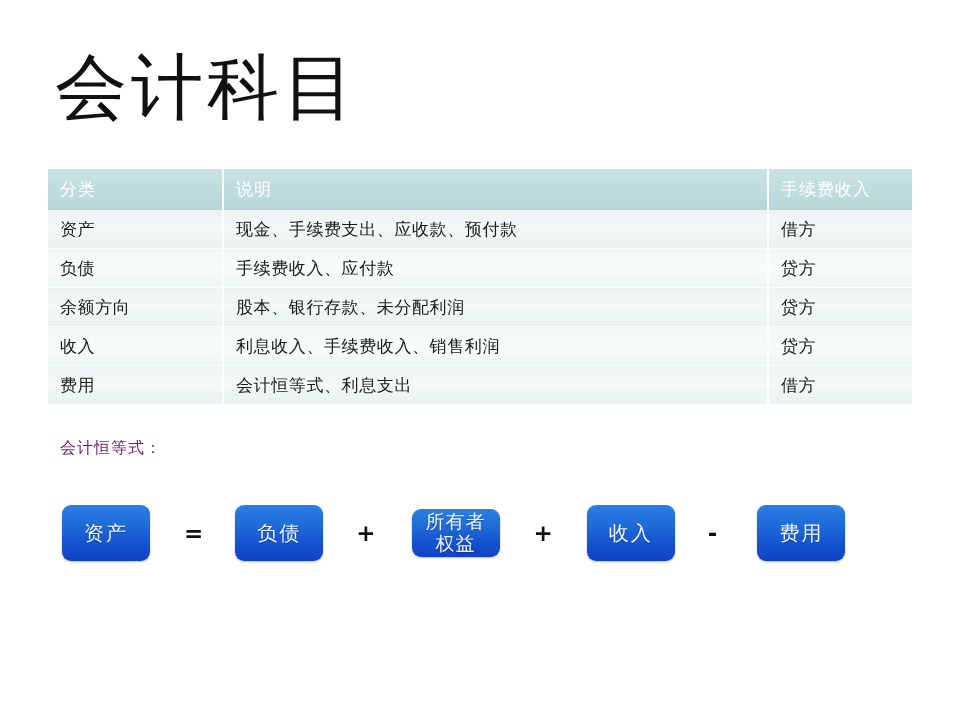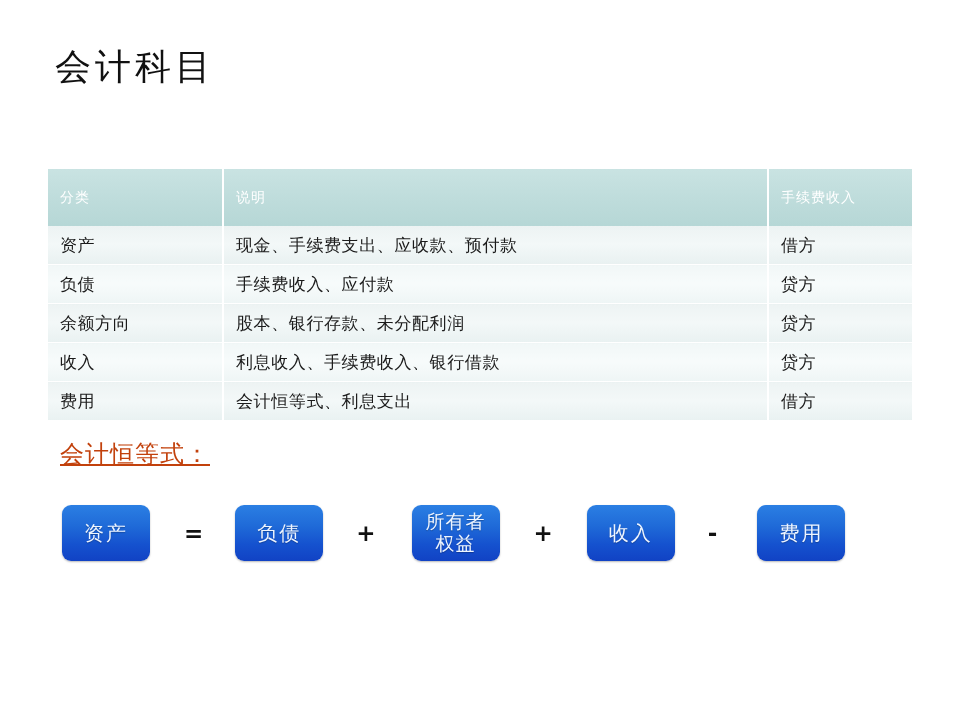--- a/index.html
+++ b/index.html
@@ -21,21 +21,21 @@
     position: absolute;
     inset: 0;
     background: #ffffff;
   }
 
   
   .page-title {
     position: absolute;
     left: 55px;
     top: 46px;
-    font-size: 36px;
+    font-size: 72px;
     line-height: 1.15;
     letter-spacing: 4px;
     font-weight: 400;
     color: #111111;
     white-space: nowrap;
   }
 
   
   .acct-table {
     position: absolute;
@@ -48,23 +48,23 @@
   }
   .acct-table col.c-cat  { width: 175px; }
   .acct-table col.c-desc { width: 545px; }
   .acct-table col.c-dir  { width: 144px; }
 
   .acct-table thead th {
     background: linear-gradient(to bottom, #c9e3e2 0%, #bedcdb 55%, #b6d7d6 100%);
     color: #ffffff;
     font-weight: 400;
     text-align: left;
-    height: 57px;
+    height: 41px;
     padding: 0 0 0 12px;
-    font-size: 14px;
+    font-size: 17px;
     letter-spacing: 1px;
     border-right: 2px solid #ffffff;
     vertical-align: middle;
   }
   .acct-table thead th:last-child { border-right: none; }
 
   .acct-table tbody td {
     height: 38px;
     padding: 0 0 0 12px;
     vertical-align: middle;
@@ -77,24 +77,23 @@
   .acct-table tbody td:last-child { border-right: none; }
   .acct-table tbody tr:nth-child(even) td {
     background: linear-gradient(to bottom, #f1f7f7 0%, #f7fbfb 48%, #eef5f5 100%);
   }
 
   
   .eq-label {
     position: absolute;
     left: 60px;
     top: 438px;
-    font-size: 24px;
+    font-size: 16px;
     letter-spacing: 1px;
-    color: #c2410c;
-    text-decoration: underline;
+    color: #701a75;
   }
 
   .equation {
     position: absolute;
     left: 62px;
     top: 492px;
     width: 820px;
     height: 82px;
     display: flex;
     align-items: center;
@@ -111,21 +110,21 @@
     letter-spacing: 2px;
     display: flex;
     align-items: center;
     justify-content: center;
     text-align: center;
     line-height: 1.15;
     flex: none;
     text-shadow: 0 1px 1px rgba(0,0,0,0.25);
   }
   .eq-box.tall {
-    height: 56px;
+    height: 48px;
     font-size: 19px;
     letter-spacing: 1px;
   }
   .eq-box .l2 { display: block; }
 
   .eq-op {
     flex: none;
     font-size: 23px;
     font-weight: 700;
     color: #111111;
@@ -173,21 +172,21 @@
         <td>手续费收入、应付款</td>
         <td>贷方</td>
       </tr>
       <tr>
         <td>余额方向</td>
         <td>股本、银行存款、未分配利润</td>
         <td>贷方</td>
       </tr>
       <tr>
         <td>收入</td>
-        <td>利息收入、手续费收入、银行借款</td>
+        <td>利息收入、手续费收入、销售利润</td>
         <td>贷方</td>
       </tr>
       <tr>
         <td>费用</td>
         <td>会计恒等式、利息支出</td>
         <td>借方</td>
       </tr>
     </tbody>
   </table>
 

